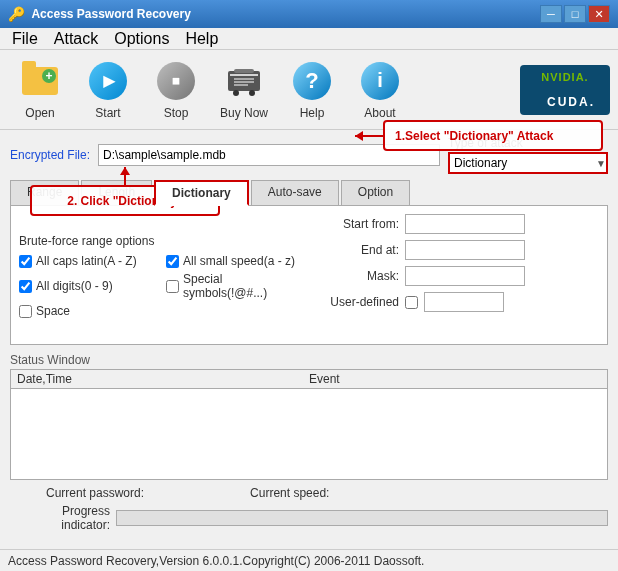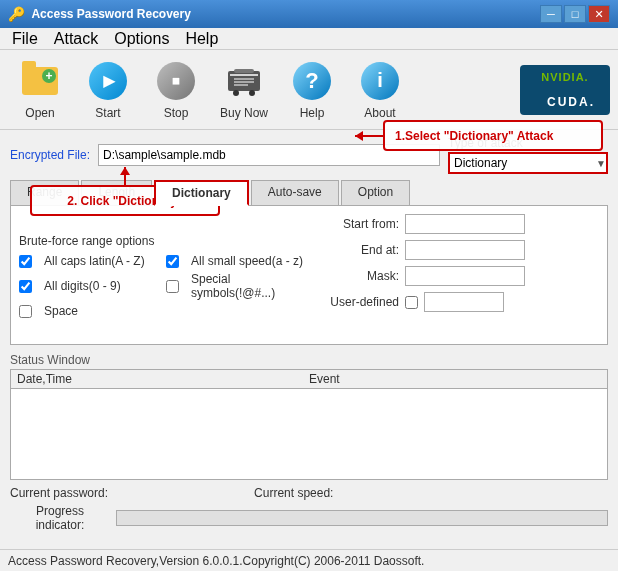--- a/index.html
+++ b/index.html
@@ -119,21 +119,21 @@
     
     
     .tab-panel {
       border: 1px solid #aaa; background: white; padding: 8px;
       min-height: 140px; position: relative; margin-top: -1px;
     }
     
     
     .section-title { font-size: 12px; color: #333; margin-bottom: 6px; }
     .checkbox-grid { display: grid; grid-template-columns: 1fr 1fr; gap: 4px; }
-    .checkbox-row { display: flex; align-items: center; gap: 12px; }
+    .checkbox-row { display: flex; align-items: center; gap: 4px; }
     .checkbox-row input[type=checkbox] { width: 13px; height: 13px; }
     .checkbox-row label { font-size: 12px; color: #333; }
     
     
     .panel-inner { display: flex; gap: 10px; align-items: flex-end; }
     .panel-left { flex: 1; }
     .panel-right { width: 280px; }
     .field-row { display: flex; align-items: center; gap: 6px; margin-bottom: 6px; }
     .field-label { font-size: 12px; color: #333; width: 80px; text-align: right; }
     .field-input { height: 20px; border: 1px solid #aaa; width: 120px; padding: 0 4px; background: white; }
@@ -144,21 +144,21 @@
     .status-title { font-size: 12px; color: #555; margin-bottom: 2px; }
     .status-table { width: 100%; border: 1px solid #aaa; background: white; }
     .status-header { display: flex; background: #f0f0f0; border-bottom: 1px solid #aaa; padding: 2px 6px; }
     .status-col { flex: 1; font-size: 12px; color: #333; }
     .status-body { height: 90px; }
     .info-row { display: flex; align-items: center; gap: 6px; }
     .info-label { font-size: 12px; color: #333; }
     .info-value { font-size: 12px; color: #333; min-width: 100px; }
     
     .progress-row { display: flex; align-items: center; gap: 6px; margin-top: 4px; }
-    .progress-label { font-size: 12px; color: #333; width: 100px; text-align: center; }
+    .progress-label { font-size: 12px; color: #333; width: 100px; text-align: right; }
     .progress-bar-wrap { flex: 1; height: 16px; border: 1px solid #aaa; background: #e0e0e0; }
     .progress-bar { height: 100%; background: #0078d7; width: 0%; }
     
     
     .status-bar {
       position: absolute; bottom: 0; left: 0; right: 0;
       background: #f0f0f0; border-top: 1px solid #ccc;
       height: 22px; display: flex; align-items: center; padding: 0 8px;
       font-size: 11px; color: #333;
     }
@@ -350,21 +350,21 @@
       <div class="status-title">Status Window</div>
       <div class="status-table">
         <div class="status-header">
           <span class="status-col">Date,Time</span>
           <span class="status-col">Event</span>
         </div>
         <div class="status-body"></div>
       </div>
     </div>
 
-    <div style="display:flex; margin-top:6px; gap:40px;">
+    <div style="display:flex; margin-top:6px; margin-left:36px;">
       <div class="info-row">
         <span class="info-label">Current password:</span>
         <span class="info-value"></span>
       </div>
       <div class="info-row">
         <span class="info-label">Current speed:</span>
         <span class="info-value"></span>
       </div>
     </div>
     <div class="progress-row">

